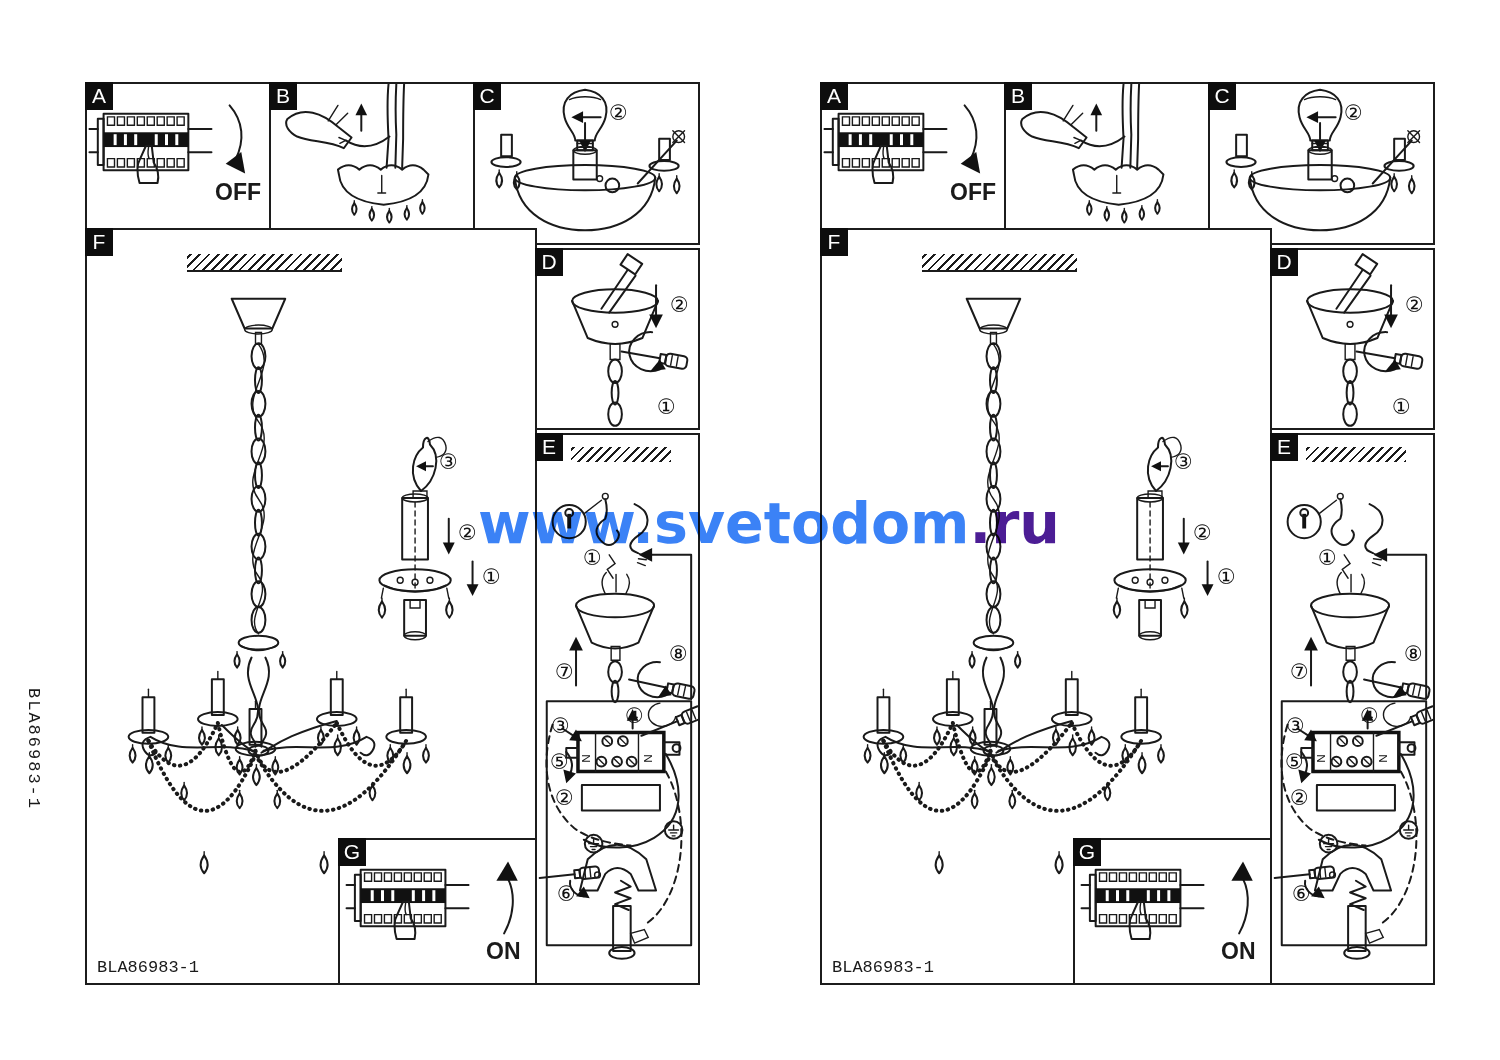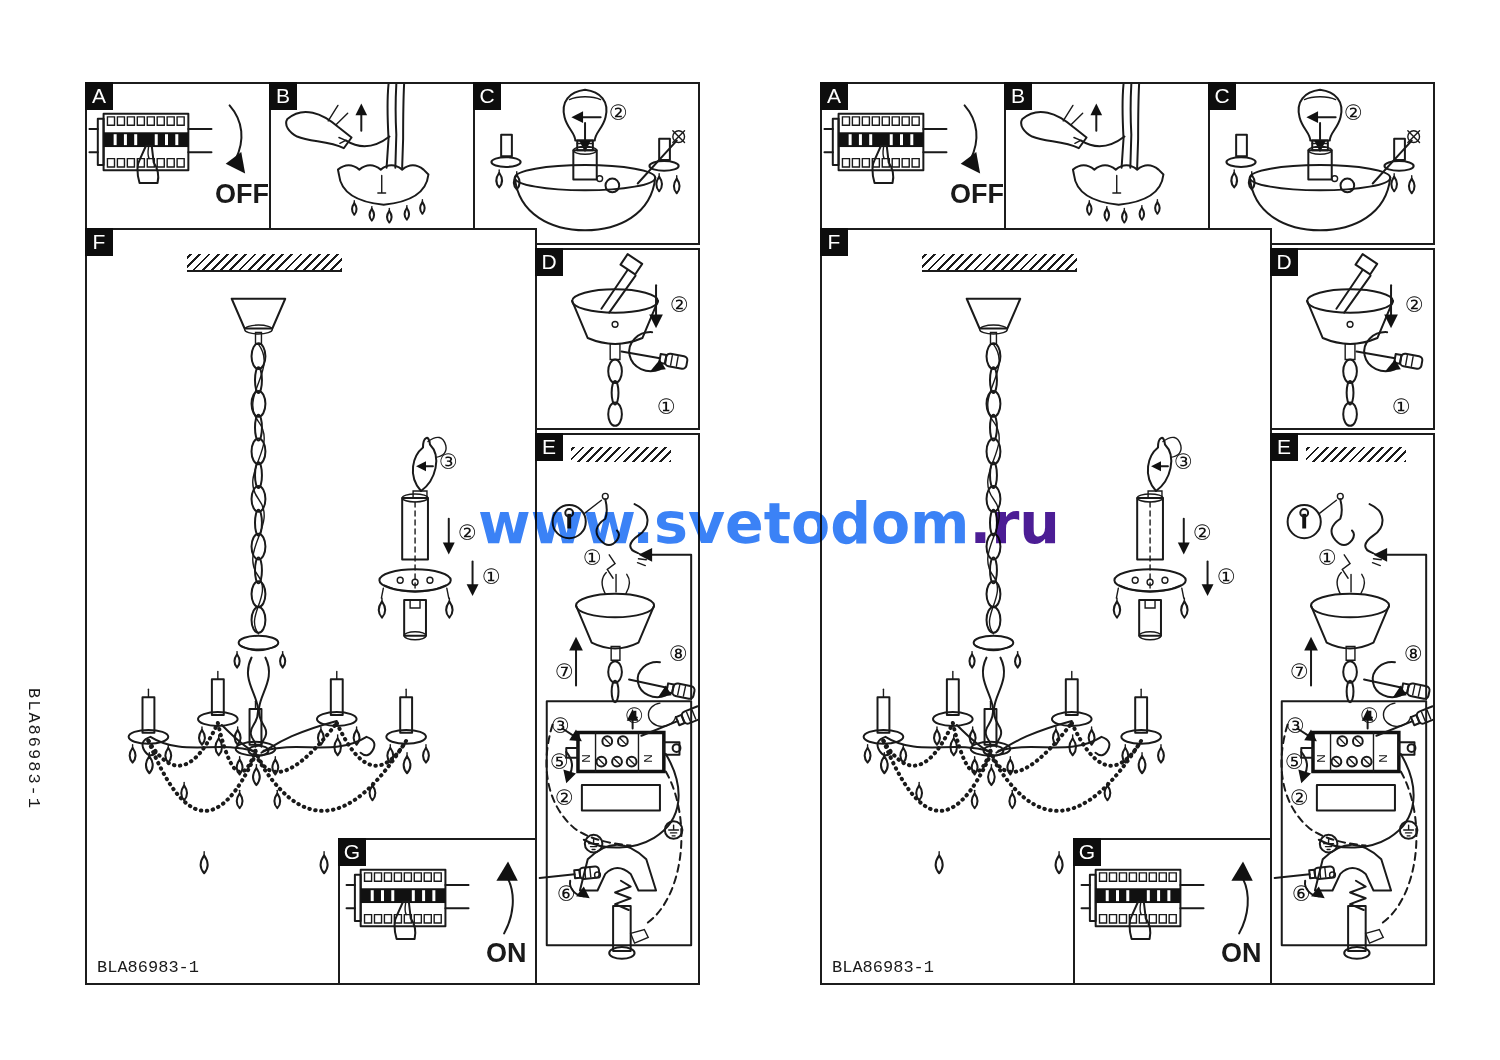--- a/index.html
+++ b/index.html
@@ -14,21 +14,21 @@
   .panel-label{
     position:absolute;top:-2px;left:-2px;width:28px;height:28px;background:#0d0d0d;
     color:#fff;font-size:21px;font-weight:400;line-height:28px;text-align:center;z-index:3;
   }
   .panel svg{position:absolute;left:0;top:0;width:100%;height:100%;}
   .mk{
     position:absolute;font-size:21px;line-height:22px;color:#111;z-index:4;
     font-family:"DejaVu Sans",sans-serif;
   }
   .switch-word{
-    position:absolute;font-weight:bold;font-size:27px;letter-spacing:0px;z-index:4;
+    position:absolute;font-weight:bold;font-size:23px;letter-spacing:0px;z-index:4;
     font-family:"Liberation Sans",sans-serif;
   }
   .hatch{
     position:absolute;z-index:2;
     background:repeating-linear-gradient(-45deg,#1b1b1b 0 2px,transparent 2px 6.5px);
     border-bottom:2px solid #1b1b1b;
   }
   .model-code{
     position:absolute;left:10px;bottom:6px;font-family:"Liberation Mono",monospace;
     font-size:17px;z-index:4;

